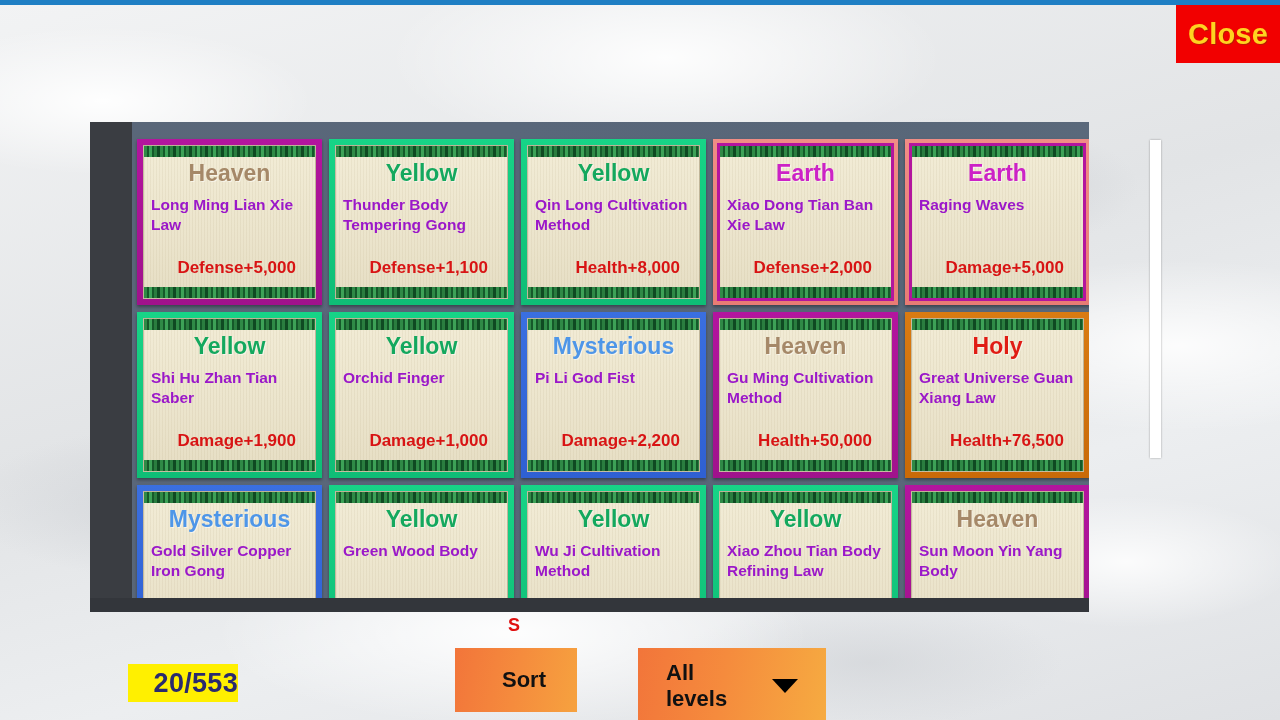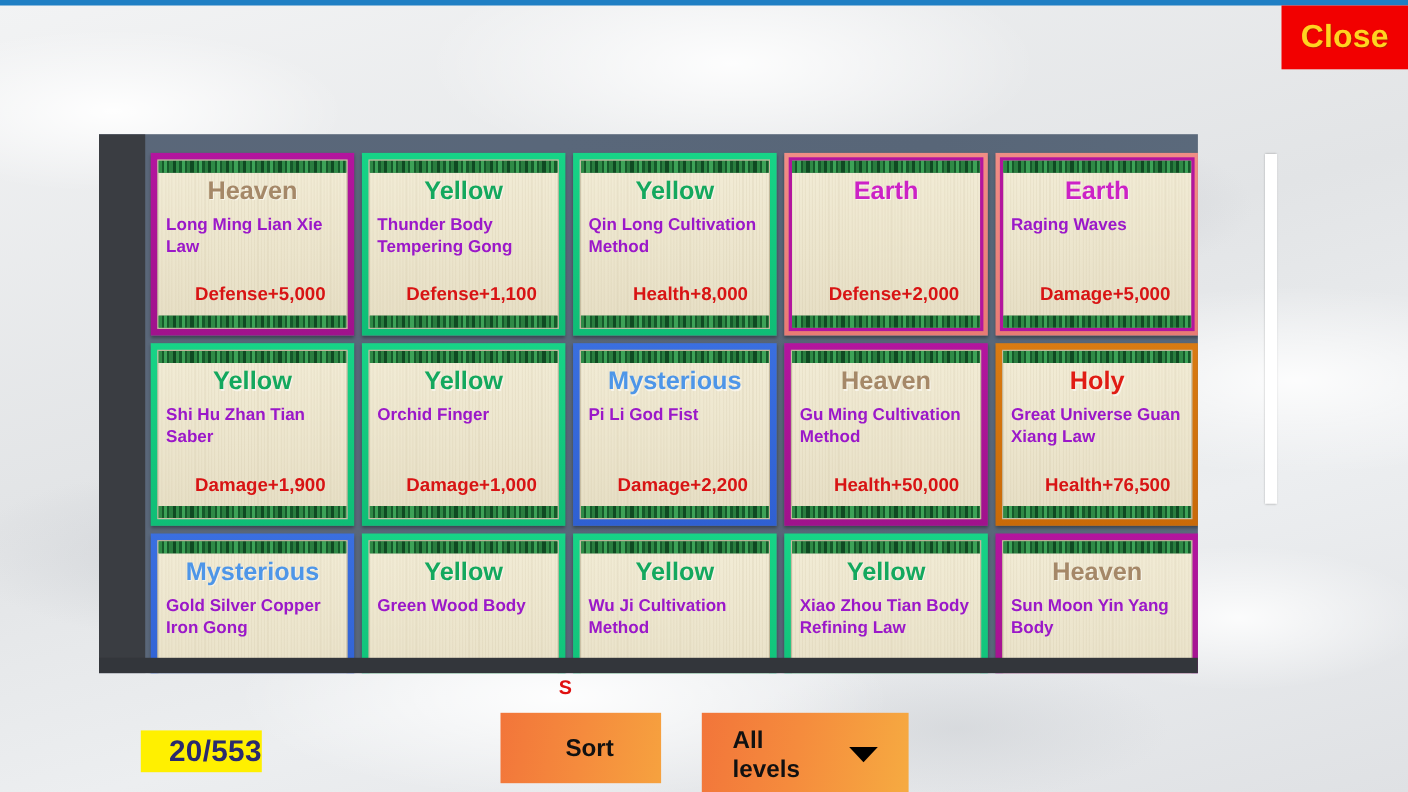--- a/index.html
+++ b/index.html
@@ -29,21 +29,21 @@
   }
 
   
   #top-strip{
     position:absolute; left:0; top:0; width:1280px; height:5px;
     background:#1f7fc4; z-index:6;
   }
 
   
   #close-btn{
-    position:absolute; right:0; top:5px; width:115px; height:58px;
+    position:absolute; right:0; top:5px; width:104px; height:58px;
     background:#f20000; border:none; cursor:pointer; z-index:7;
     display:flex; align-items:center; justify-content:center;
   }
   #close-btn span{
     color:#ffd320; font-size:29px; font-weight:bold; letter-spacing:.2px;
     text-shadow:1px 1px 0 rgba(120,60,0,.45);
   }
 
   
   #panel{
@@ -148,21 +148,21 @@
   #count-badge span{
     color:#2a2a6e; font-size:27px; font-weight:bold; letter-spacing:.3px;
   }
 
   #sort-flag{
     position:absolute; left:508px; top:615px; z-index:6;
     color:#e01010; font-size:18px; font-weight:bold;
   }
 
   #sort-btn{
-    position:absolute; left:455px; top:648px; width:146px; height:64px;
+    position:absolute; left:455px; top:648px; width:122px; height:64px;
     background:linear-gradient(100deg,#f2753a 0%, #f58b3d 50%, #f6a23f 100%);
     border:none; cursor:pointer; z-index:6;
     display:flex; align-items:center; justify-content:center;padding-left:16px;
   }
   #sort-btn span{ color:#111; font-size:22px; font-weight:bold; }
 
   #level-select{
     position:absolute; left:638px; top:648px; width:188px; height:76px;
     background:linear-gradient(100deg,#f2753a 0%, #f58b3d 45%, #f6ab41 100%);
     border:none; cursor:pointer; z-index:6;
@@ -219,20 +219,21 @@
             <div class="card-stat">Health+8,000</div>
             <div class="band band-bottom"></div>
           </div>
         </div>
       </div>
       <div class="card-slot">
         <div class="card r-earth">
           <div class="card-inner">
             <div class="band band-top"></div>
             <div class="card-title">Earth</div>
+            <div class="card-name">Xiao Dong Tian Ban Xie Law</div>
             <div class="card-stat">Defense+2,000</div>
             <div class="band band-bottom"></div>
           </div>
         </div>
       </div>
       <div class="card-slot">
         <div class="card r-earth">
           <div class="card-inner">
             <div class="band band-top"></div>
             <div class="card-title">Earth</div>

